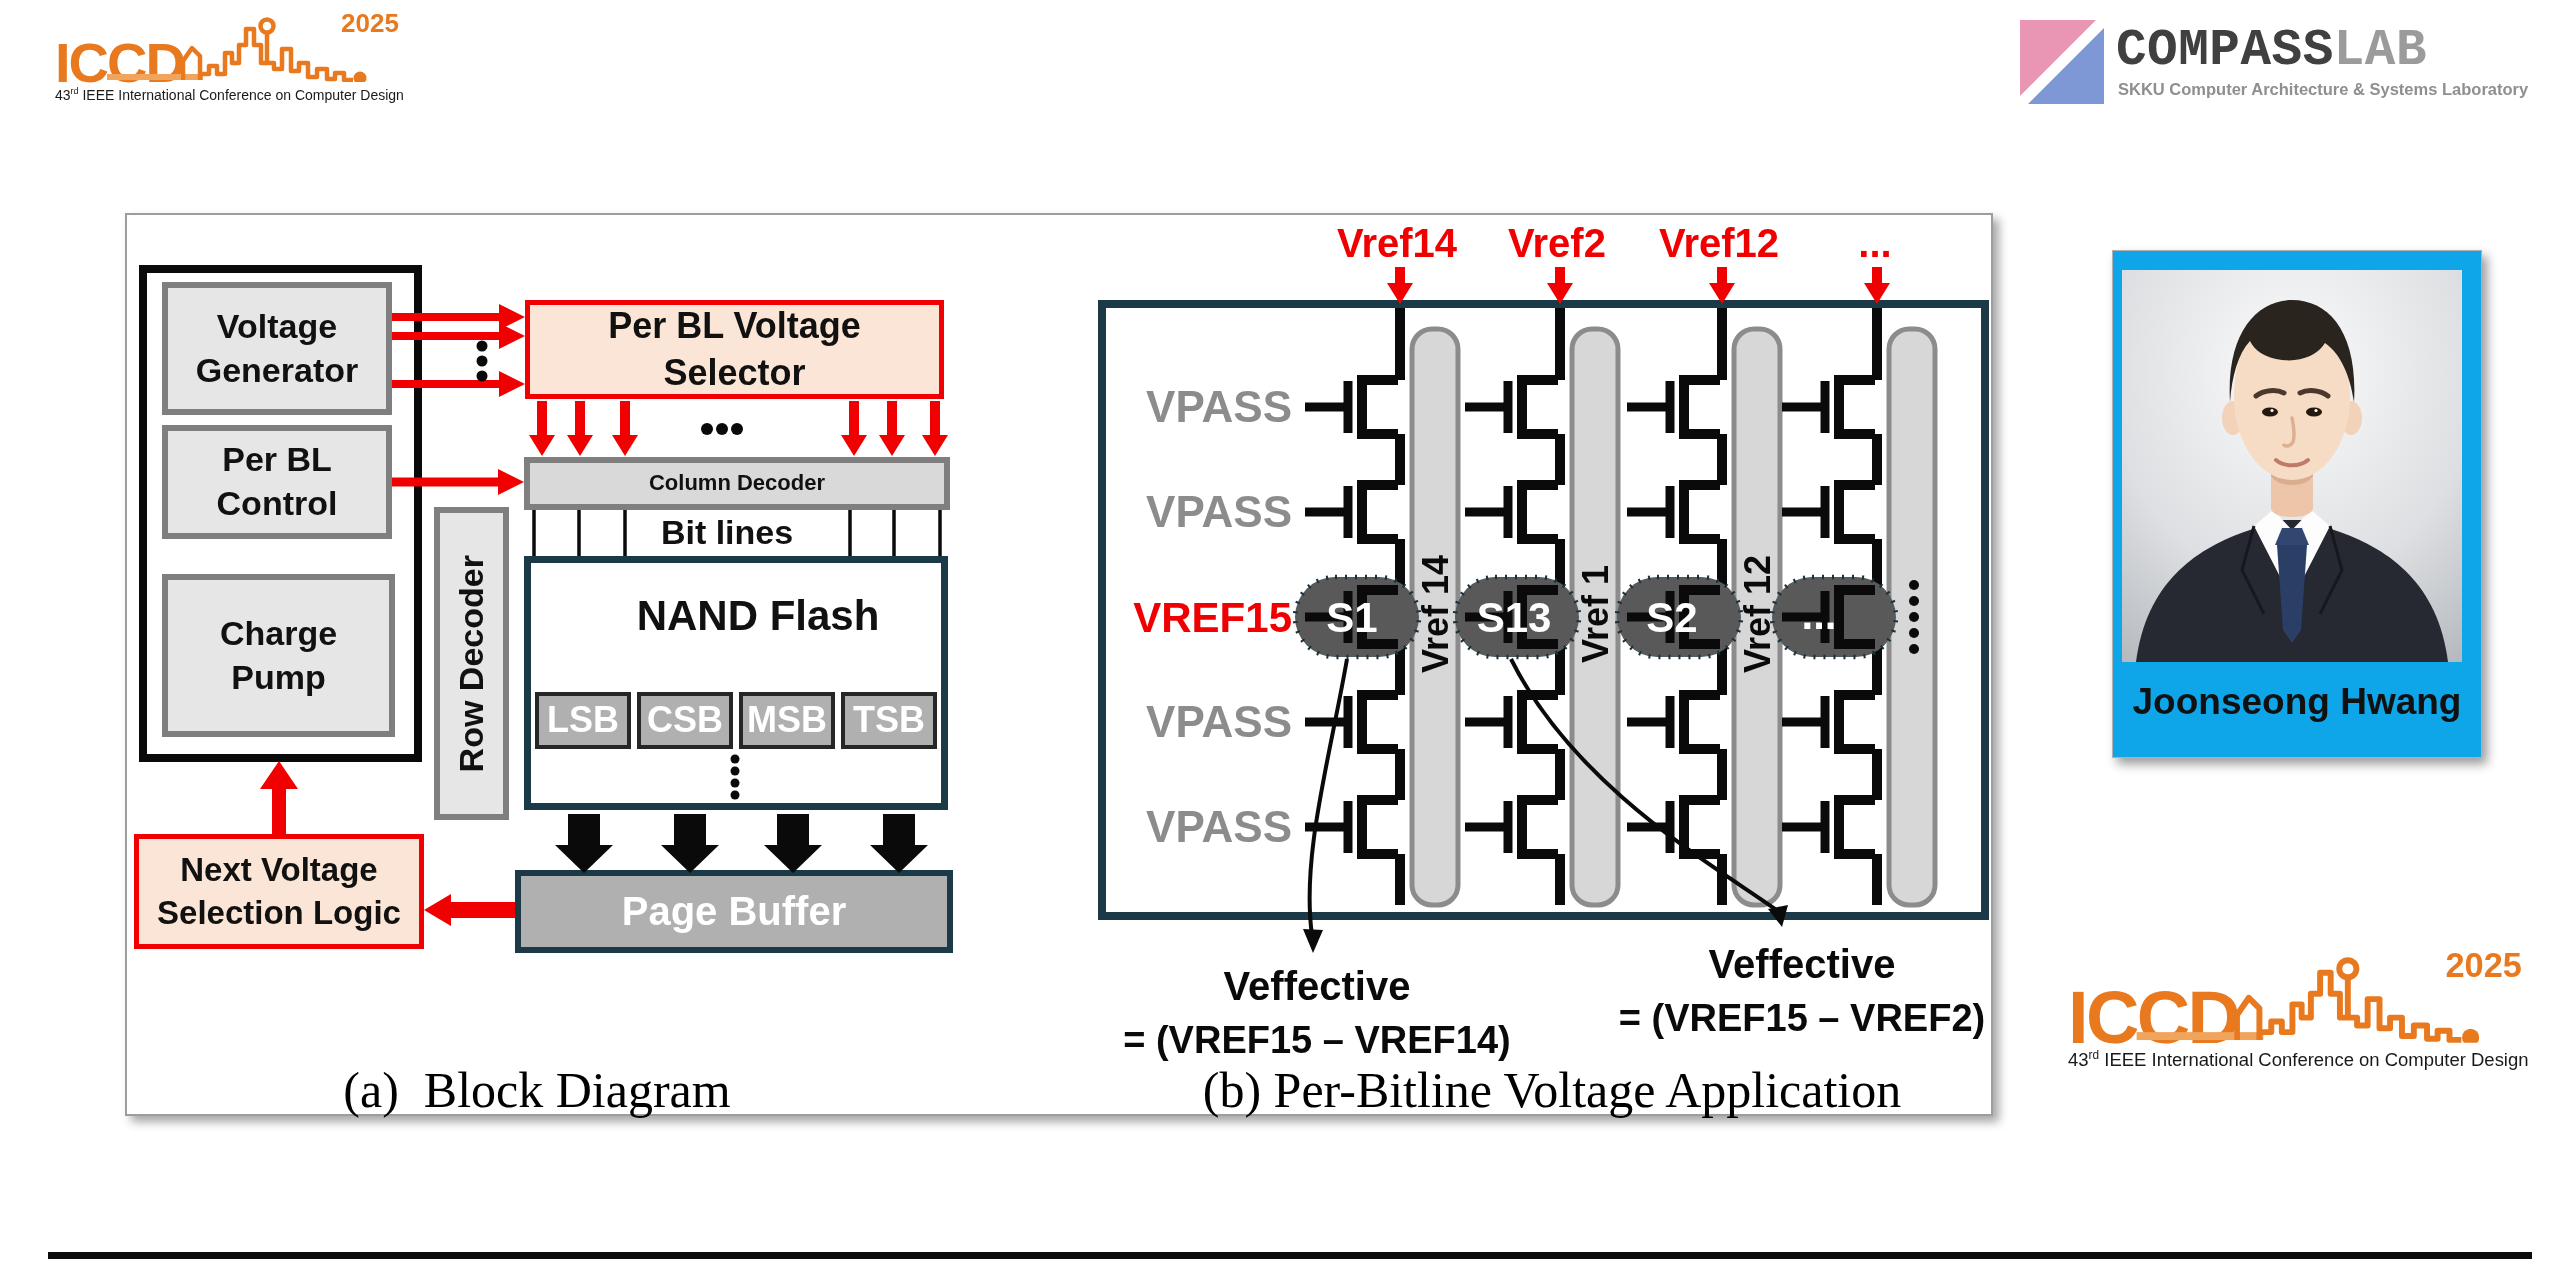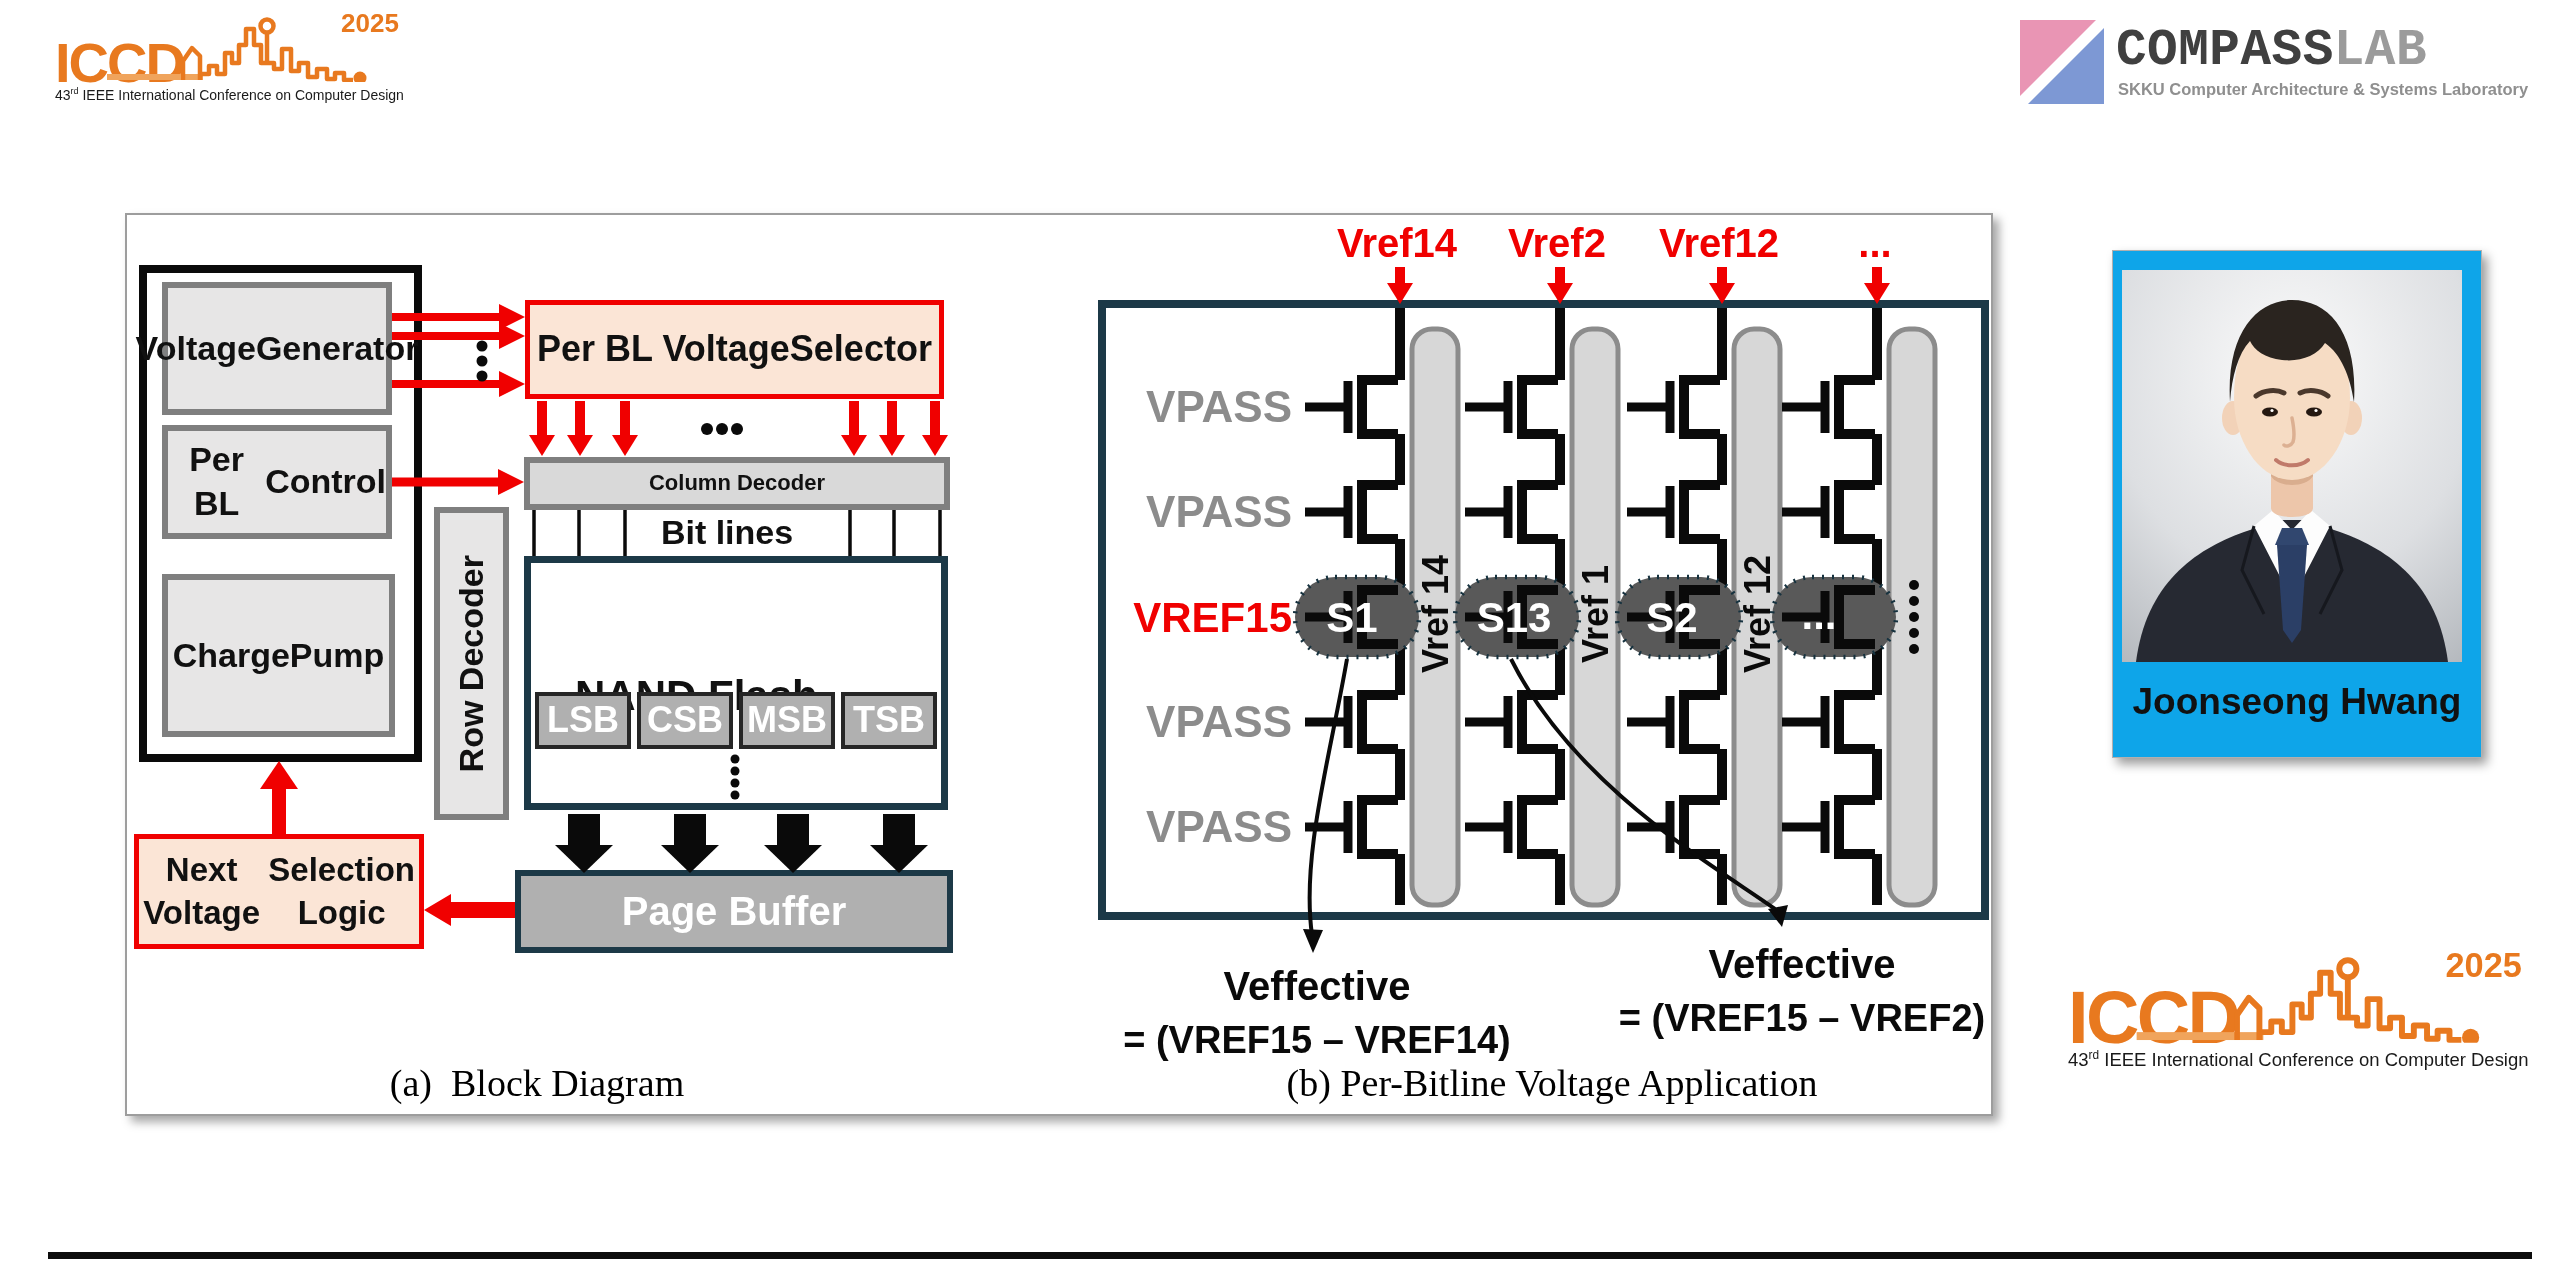--- a/index.html
+++ b/index.html
@@ -18,38 +18,38 @@
   
   .compass-logo{position:absolute;left:2020px;top:16px;width:500px;height:90px;}
   .compass-mark{position:absolute;left:0;top:4px;}
   .compass-word{position:absolute;left:96px;top:6px;font-size:51px;font-weight:800;letter-spacing:0.5px;color:#404040;white-space:nowrap;font-family:Liberation Mono, monospace;}
   .compass-word .lab{color:#9b9b9b;}
   .compass-tagline{position:absolute;left:98px;top:64px;font-size:16.5px;font-weight:600;color:#8f8f8f;white-space:nowrap;}
 
   
   .panel{position:absolute;left:125px;top:213px;width:1868px;height:903px;background:#fff;
          border:2px solid #9d9d9d;box-shadow:6px 6px 9px rgba(0,0,0,0.35);box-sizing:border-box;}
-  .box{position:absolute;box-sizing:border-box;display:flex;flex-direction:row;align-items:center;
+  .box{position:absolute;box-sizing:border-box;display:flex;flex-direction:column;align-items:center;
        justify-content:center;font-weight:bold;text-align:center;color:#111;line-height:1.28;}
   .gray-box{background:#e7e6e6;border:6px solid #7f7f7f;font-size:34px;}
   .outer-box{position:absolute;left:12px;top:50px;width:283px;height:497px;border:8px solid #0a0a0a;box-sizing:border-box;background:#fff;}
   .selector{left:398px;top:85px;width:419px;height:99px;background:#fbe5d6;border:5px solid #f00000;font-size:36px;}
   .coldec{left:397px;top:242px;width:426px;height:53px;background:#d9d9d9;border:6px solid #7f7f7f;font-size:22px;}
   .bitlines-label{left:500px;top:300px;width:200px;height:36px;font-size:34px;}
   .nand{left:397px;top:341px;width:424px;height:254px;background:#fff;border:7px solid #1c3947;justify-content:flex-start;}
   .nand-title{margin-top:26px;font-size:42px;font-weight:bold;margin-left:44px;}
   .cells{position:absolute;left:4px;top:129px;width:402px;height:57px;display:flex;gap:6px;}
   .cell{flex:1;background:#b0b0b0;border:4px solid #262626;box-sizing:border-box;display:flex;align-items:center;
         justify-content:center;color:#fff;font-size:36px;font-weight:bold;}
   .rowdec{left:307px;top:292px;width:75px;height:313px;background:#e7e6e6;border:6px solid #7f7f7f;}
   .rowdec span{transform:rotate(-90deg);white-space:nowrap;font-size:34px;font-weight:bold;}
   .pagebuf{left:388px;top:655px;width:438px;height:83px;background:#b0b0b0;border:6px solid #1c3947;color:#fff;font-size:40px;}
   .nvsl{left:7px;top:619px;width:290px;height:115px;background:#fbe5d6;border:5px solid #f00000;font-size:33px;}
   .overlay{position:absolute;left:0;top:0;pointer-events:none;}
-  .caption{position:absolute;top:846px;font-family:"Liberation Serif",serif;font-size:38px;color:#000;
+  .caption{position:absolute;top:846px;font-family:"Liberation Serif",serif;font-size:50px;color:#000;
            text-align:center;white-space:pre;}
   .caption-a{left:180px;width:460px;}
   .caption-b{left:950px;width:950px;}
 
   
   .card{position:absolute;left:2112px;top:250px;width:370px;height:508px;background:#0ea5e9;
         border:1.5px solid #b0b0b0;box-shadow:5px 6px 10px rgba(0,0,0,0.4);box-sizing:border-box;}
   .portrait{position:absolute;left:9px;top:19px;}
   .presenter-name{position:absolute;left:0;top:430px;width:100%;text-align:center;font-size:37px;font-weight:bold;color:#111;}
 

